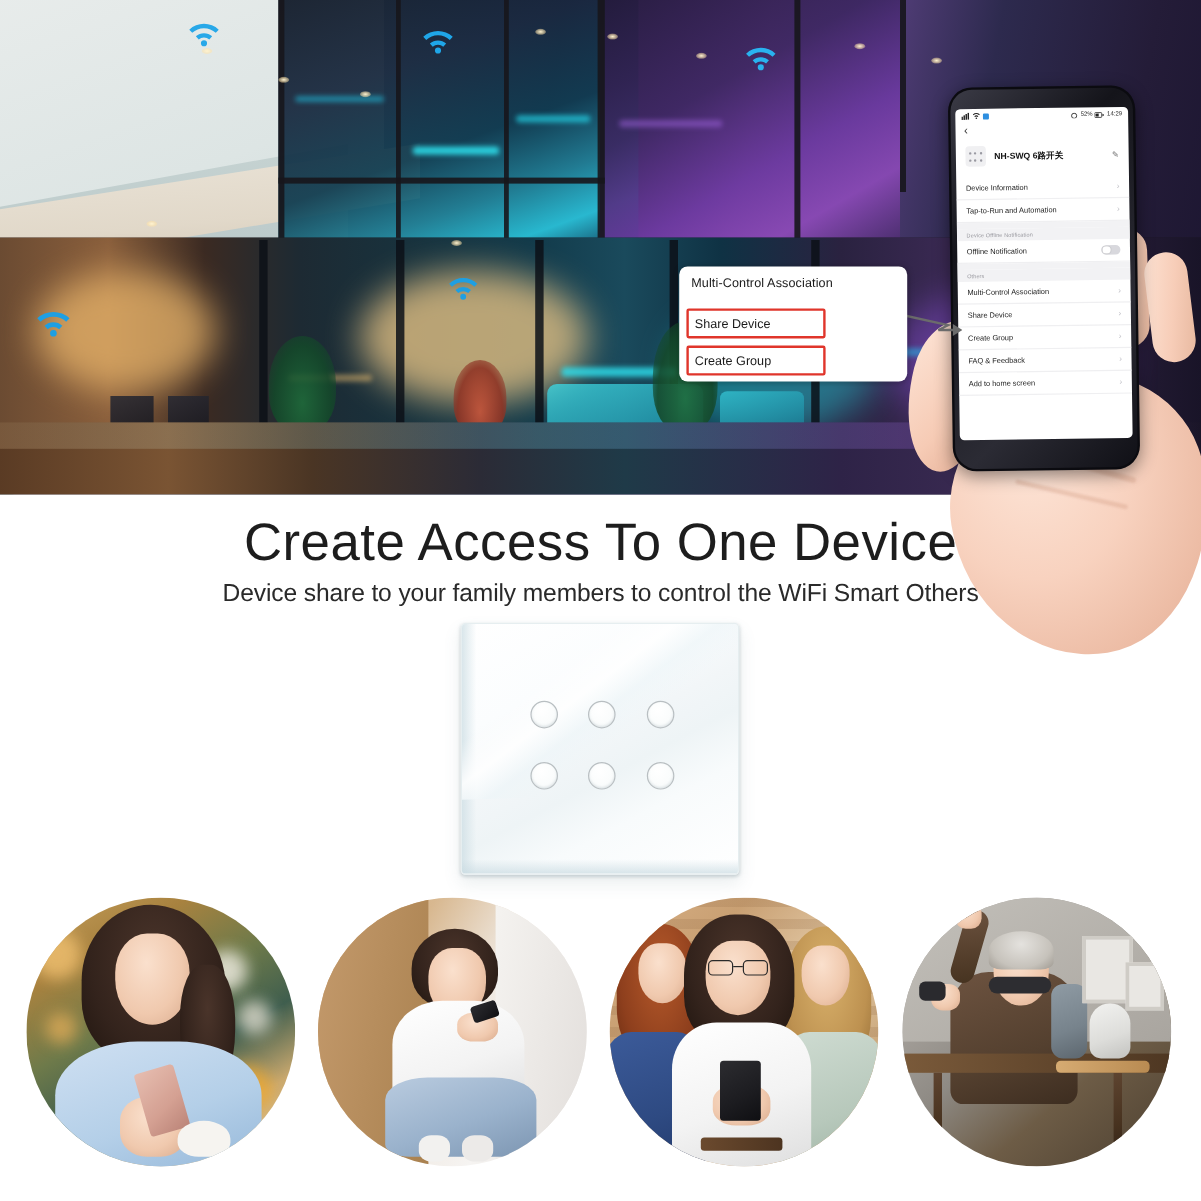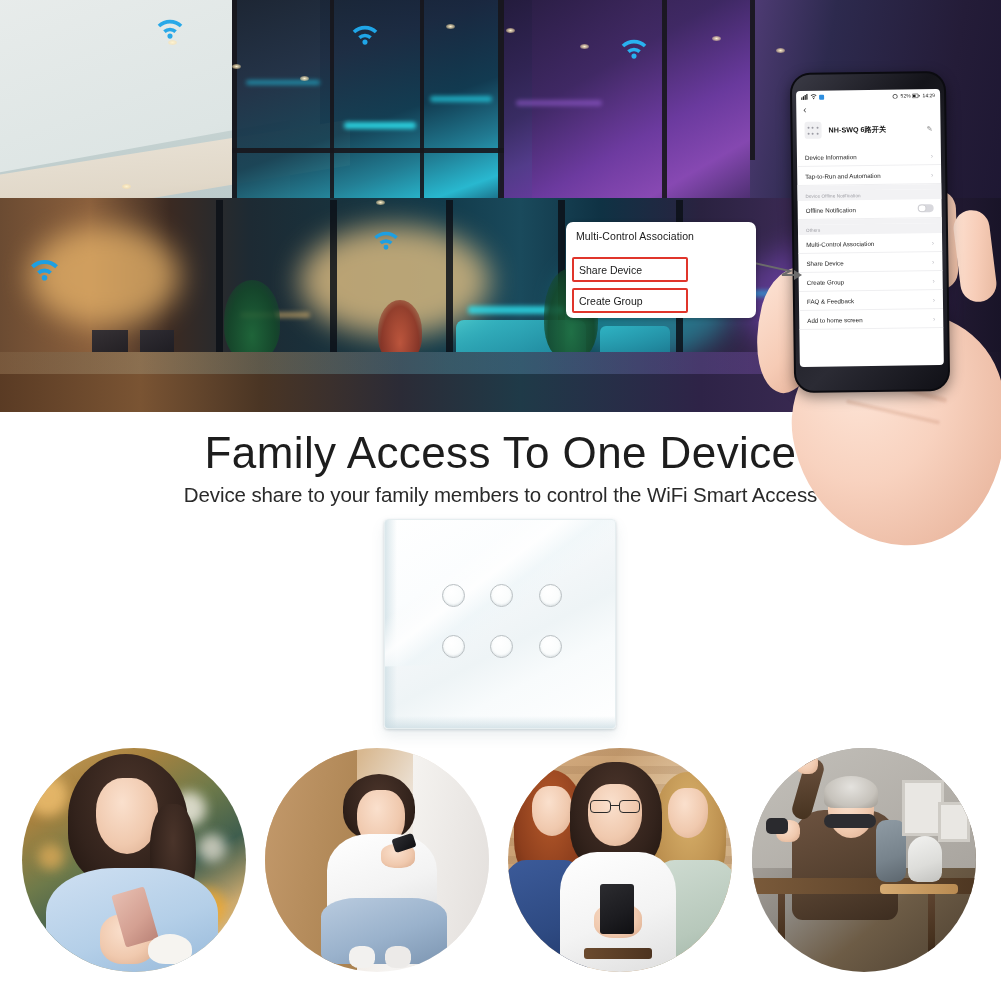--- a/index.html
+++ b/index.html
@@ -503,22 +503,22 @@
   <div class="callout">
     <div class="callout-item co-0">Multi-Control Association</div>
     <div class="co-box co-box-1">
       <span class="lbl">Share Device</span>
     </div>
     <div class="co-box co-box-2">
       <span class="lbl">Create Group</span>
     </div>
   </div>
 
-  <div class="headline">Family Access To One Device</div>
-  <div class="subhead">Device share to your family members to control the WiFi Smart Access</div>
+  <div class="headline">Create Access To One Device</div>
+  <div class="subhead">Device share to your family members to control the WiFi Smart Others</div>
 
   <div class="panel-wrap">
     <div class="panel">
       <div class="panel-edge-l"></div>
       <div class="panel-edge-b"></div>
       <div class="panel-gloss"></div>
       <div class="btn-grid">
         <span class="tbtn"></span>
         <span class="tbtn"></span>
         <span class="tbtn"></span>

